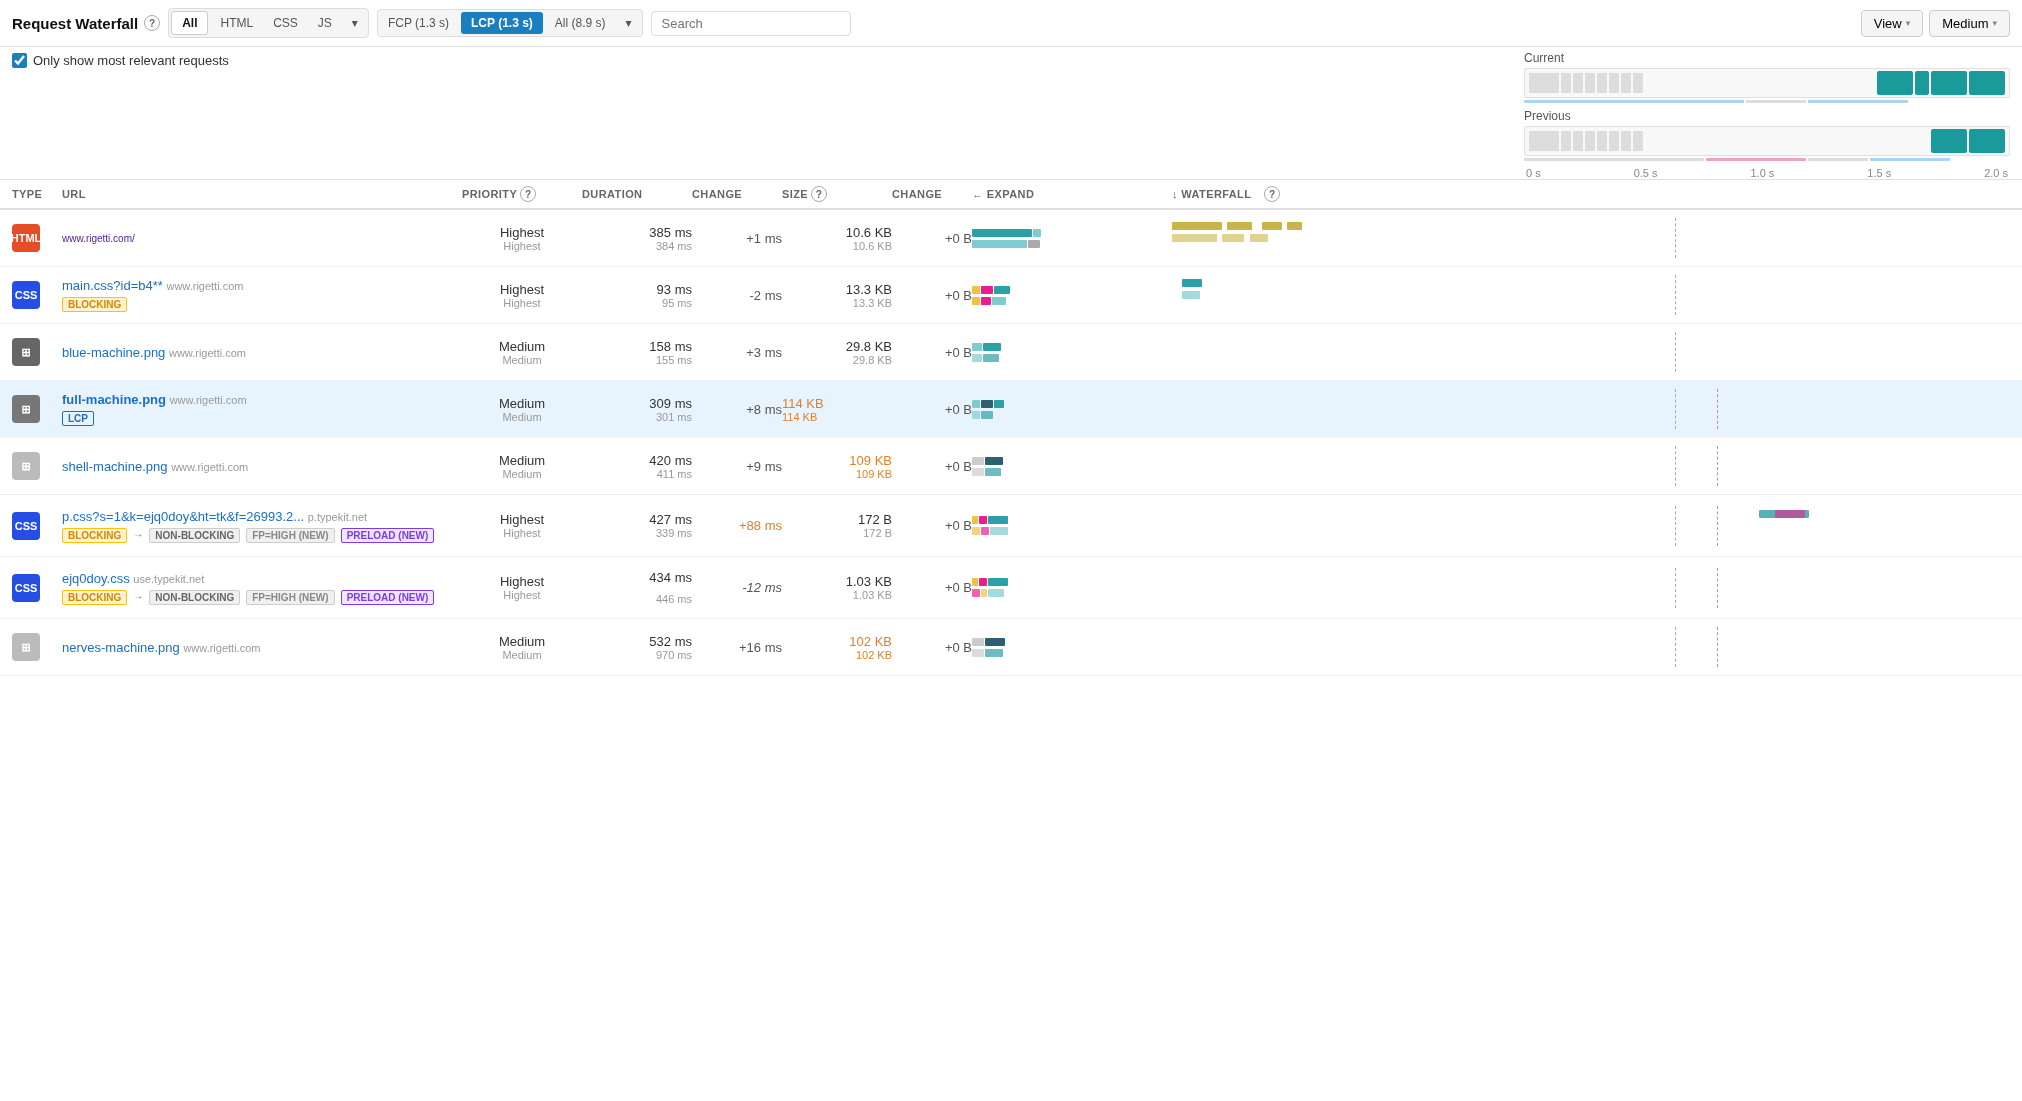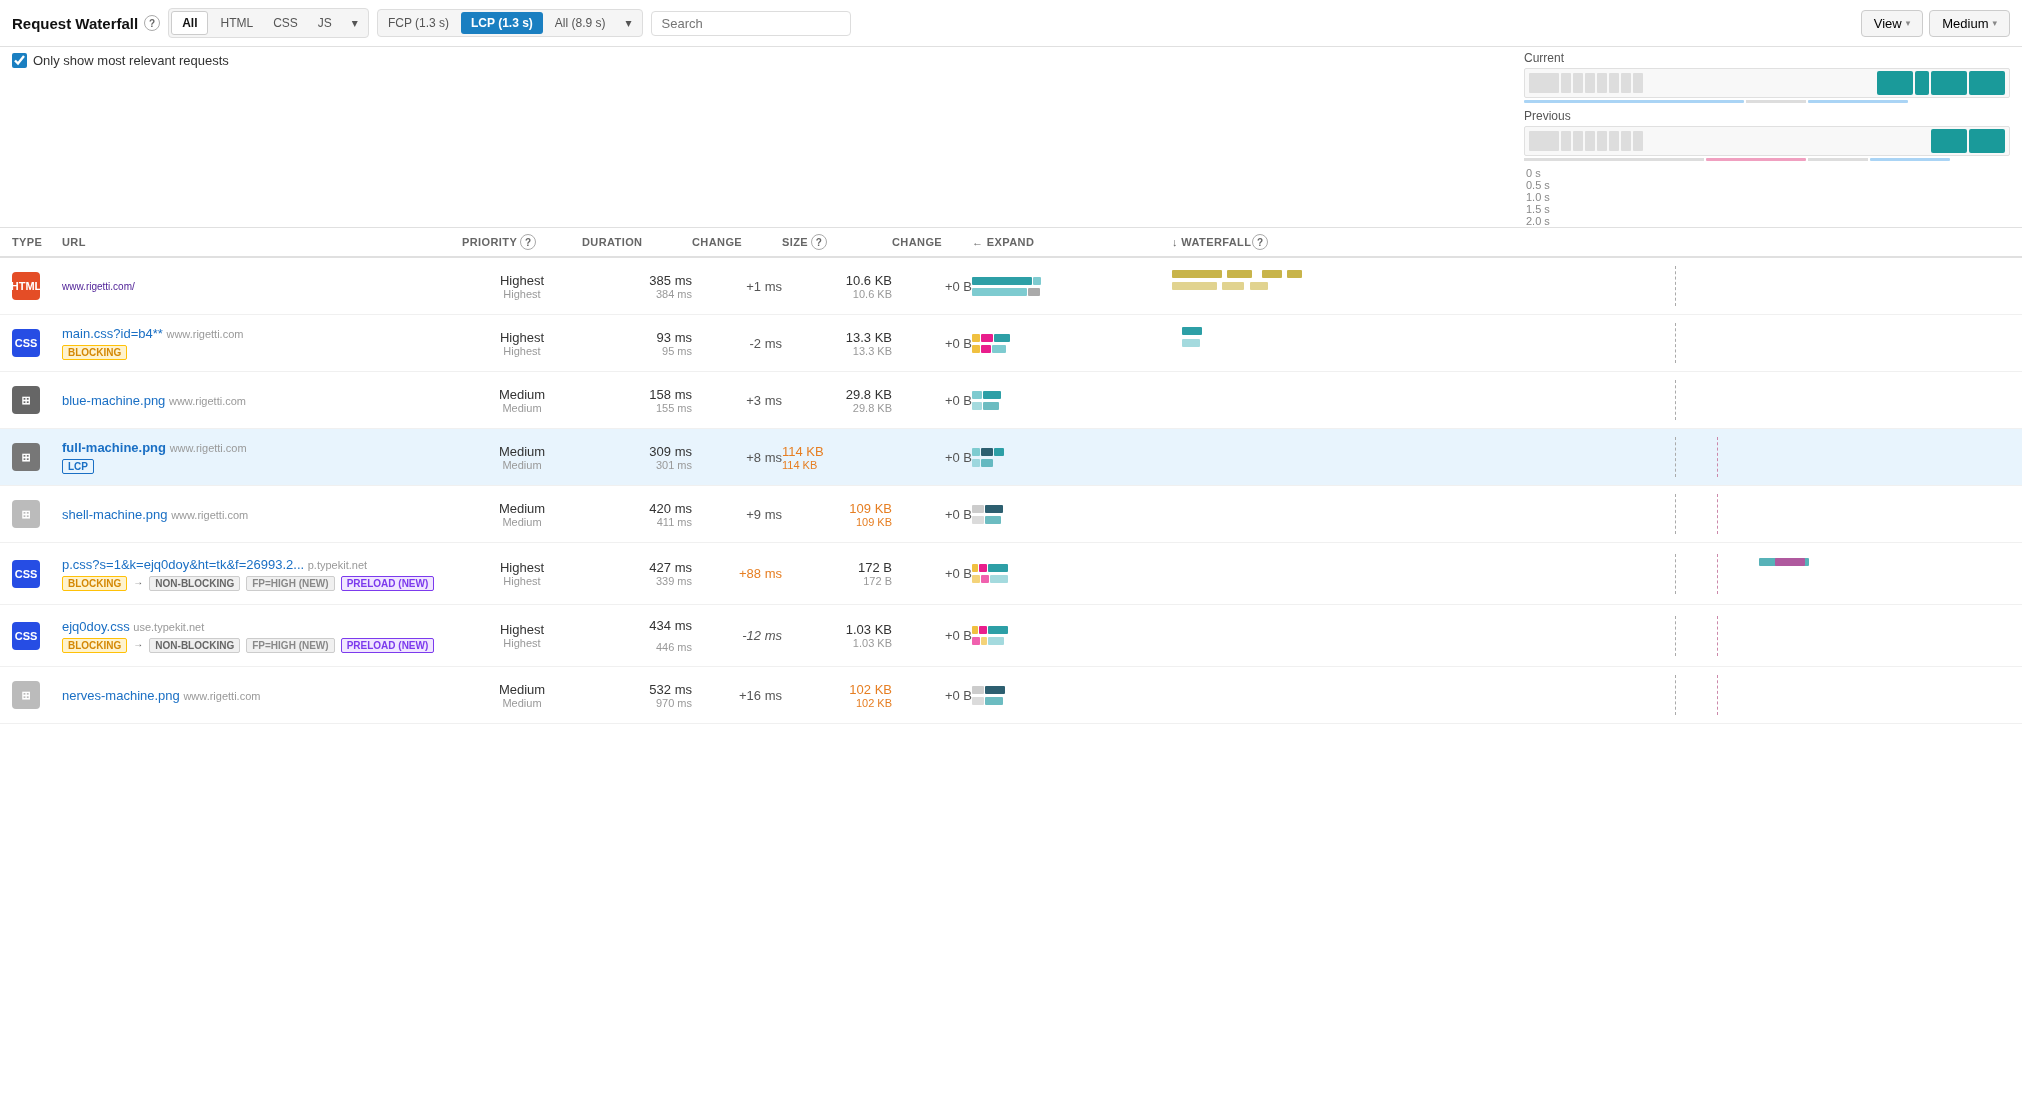--- a/index.html
+++ b/index.html
@@ -127,21 +127,21 @@
       <div style="width:36px; height:24px; background:#1a9a9a; border-radius:2px;"></div>
       <div style="width:36px; height:24px; background:#1a9a9a; border-radius:2px;"></div>
     </div>
     <div style="display:flex; gap:2px; padding:2px 0;">
       <div style="width:180px; height:3px; background:#ddd;"></div>
       <div style="width:100px; height:3px; background:#f0a0c0; border-radius:1px;"></div>
       <div style="width:60px; height:3px; background:#ddd;"></div>
       <div style="width:80px; height:3px; background:#aad4f5; border-radius:1px;"></div>
     </div>
 
-    <div style="display:flex; justify-content:space-between; font-size:11px; color:#888; margin-top:4px; padding: 0 2px; flex-direction: column;">
+    <div style="display:flex; justify-content:space-between; font-size:11px; color:#888; margin-top:4px; padding: 0 2px;">
       <span>0 s</span>
       <span>0.5 s</span>
       <span>1.0 s</span>
       <span>1.5 s</span>
       <span>2.0 s</span>
     </div>
   </div>
 </div>
 
 <div style="display:grid; grid-template-columns: 50px 400px 120px 110px 90px 110px 80px 200px 1fr; padding: 6px 12px; border-top: 1px solid #e0e0e0; border-bottom: 2px solid #e0e0e0; font-size:11px; font-weight:700; color:#666; text-transform:uppercase; letter-spacing:0.4px; align-items:center;">
@@ -152,21 +152,21 @@
     <span class="help-icon">?</span>
   </span>
   <span>DURATION</span>
   <span>CHANGE</span>
   <span style="display:flex;align-items:center;gap:3px;">
     <span>SIZE</span>
     <span class="help-icon">?</span>
   </span>
   <span>CHANGE</span>
   <span>← EXPAND</span>
-  <span style="display:flex;align-items:center;gap:1px;">
+  <span style="display:flex;align-items:center;gap:13px;">
     <span>↓ WATERFALL</span>
     <span class="help-icon">?</span>
   </span>
 </div>
 
 <div style="display:grid; grid-template-columns: 50px 400px 120px 110px 90px 110px 80px 200px 1fr; padding: 8px 12px; border-bottom:1px solid #f0f0f0; align-items:center; min-height:56px;">
   <div style="display:flex;align-items:center;">
     <div class="type-icon type-html">HTML</div>
   </div>
   <div class="url-cell">

